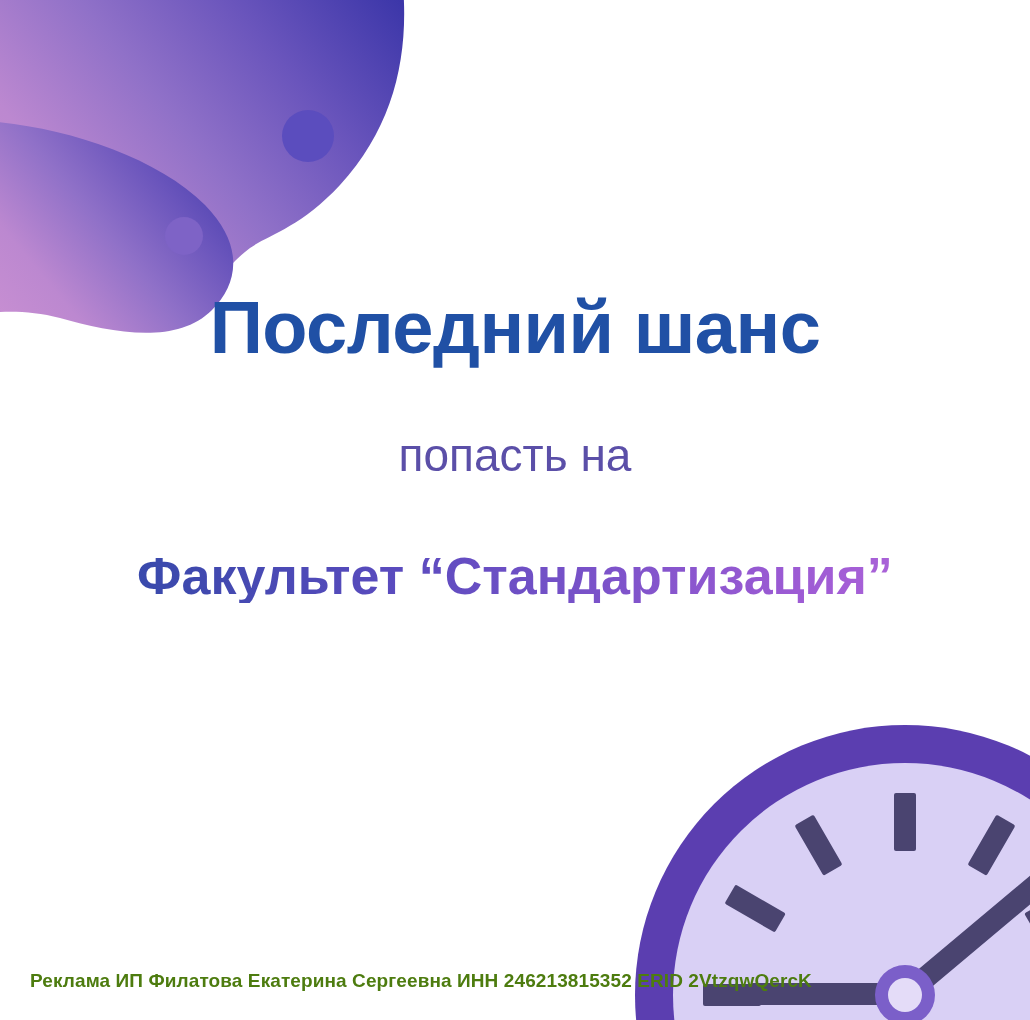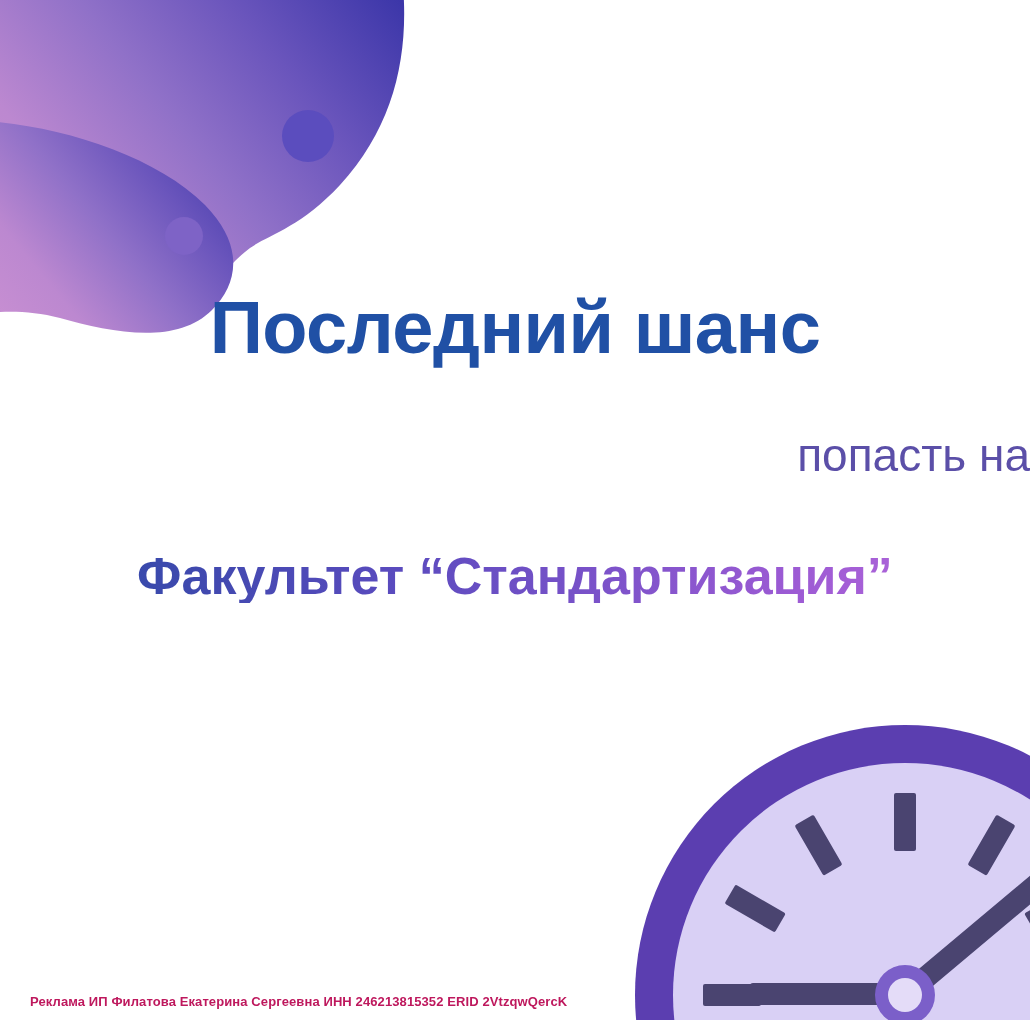--- a/index.html
+++ b/index.html
@@ -44,21 +44,20 @@
     line-height: 1.02;
     color: #2050A5;
   }
   .subline {
     margin: 0;
     padding-top: 66px;
     font-size: 46px;
     font-weight: 400;
     line-height: 1.05;
     color: #5B4FA8;
-    text-align: right;
   }
   .gradline {
     margin: 11px;
     padding-top: 58px;
     font-size: 52px;
     font-weight: 700;
     line-height: 1.05;
     white-space: nowrap;
     background-image: linear-gradient(90deg,
         #2B4BA8 0%,
@@ -70,25 +69,25 @@
     -webkit-background-clip: text;
     background-clip: text;
     color: transparent;
     -webkit-text-fill-color: transparent;
   }
 
   
   .disclaimer {
     position: absolute;
     left: 30px;
-    bottom: 11px;
-    font-size: 13px;
+    bottom: 28px;
+    font-size: 19px;
     font-weight: 700;
     letter-spacing: 0.1px;
-    color: #be185d;
+    color: #4d7c0f;
     white-space: nowrap;
     z-index: 5;
   }
 
   
   .clock-layer {
     position: absolute;
     left: 0;
     top: 0;
     width: 1030px;

